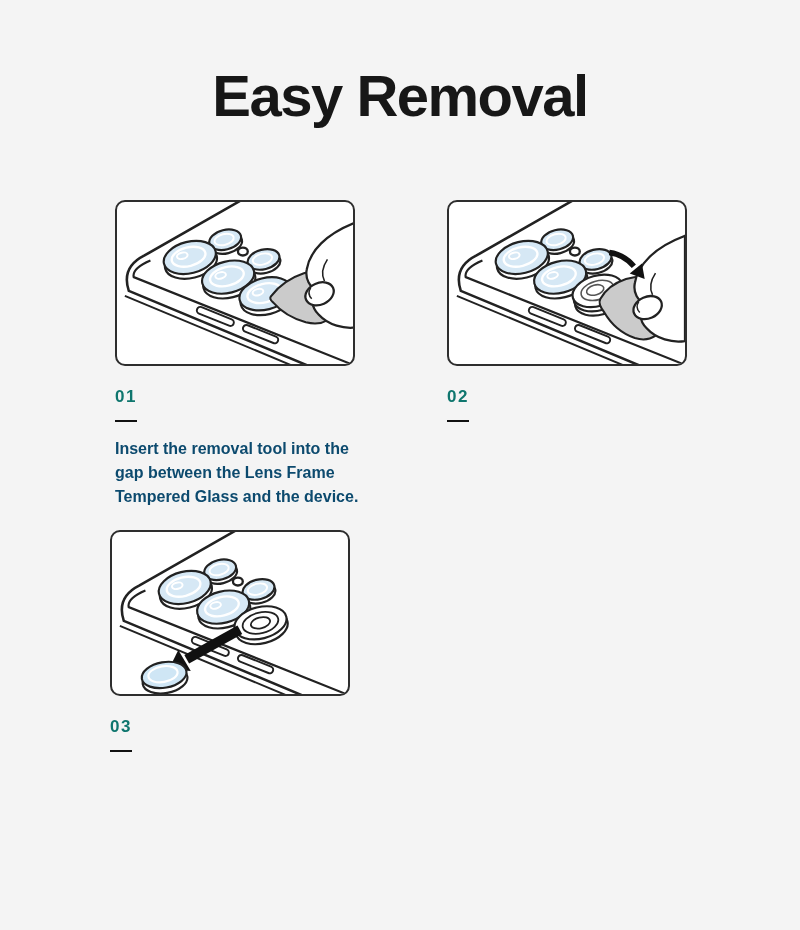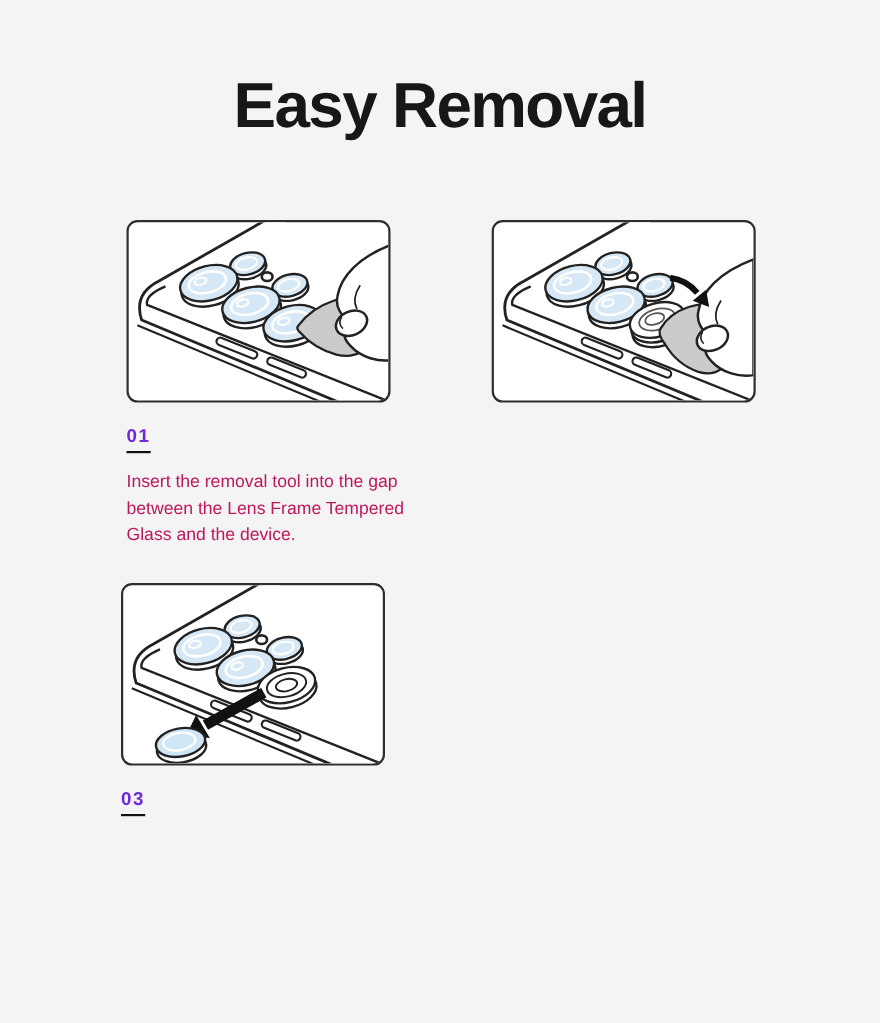--- a/index.html
+++ b/index.html
@@ -15,27 +15,27 @@
   #step1{left:115px;top:200px;}
   #step2{left:447px;top:200px;}
   #step3{left:110px;top:530px;}
   .panel{
     width:240px;height:166px;background:#ffffff;
     border:2.4px solid #2e2e2e;border-radius:10px;
     box-sizing:border-box;overflow:hidden;
   }
   .panel svg{display:block;width:100%;height:100%;}
   .step-num{
-    display:inline-block;margin-top:21px;padding-bottom:3px;
-    font-size:17px;font-weight:700;letter-spacing:1.5px;color:#6d28d9;
+    display:inline-block;margin-top:21px;padding-bottom:13px;
+    font-size:17px;font-weight:700;letter-spacing:1.5px;color:#0f766e;
     border-bottom:2.6px solid #111111;
   }
   .step-desc{
     margin:15px 0 0;width:258px;
-    font-size:16px;line-height:24px;color:#be185d;
+    font-size:16px;line-height:24px;color:#0c4a6e;font-weight:bold;
   }
   .defs-svg{position:absolute;width:0;height:0;}
 </style>
 </head>
 <body>
 
 <div class="canvas">
 
   <h1 class="page-title">Easy Removal</h1>
 
@@ -116,20 +116,21 @@
         <path d="M 154,100 Q 162,86 180,80 Q 206,72 218,88 Q 228,104 219,126 Q 209,146 189,140 Q 169,133 158,114 Q 151,105 154,100 Z" fill="#cbcbcb" stroke="#222222" stroke-width="2.1"></path>
         <g>
             <use href="#hand" transform="translate(-4,14)"></use>
           </g>
         <g>
           <path d="M 163,53 Q 178,55 188,67" fill="none" stroke="#111111" stroke-width="5.5"></path>
           <polygon points="199,80 183.8,74.3 196.2,64.1" fill="#111111"></polygon>
         </g>
       </svg>
     </div>
+    <div><span class="step-num">02</span></div>
   </section>
 
   <section class="step" id="step3">
     <div class="panel">
       <svg viewBox="0 0 240 168" preserveAspectRatio="xMidYMid slice">
         <g>
             <use href="#phone"></use>
           </g>
         <g transform="translate(151,94) rotate(-14)">
           <ellipse cy="5" rx="27" ry="16" fill="#ffffff" stroke="#222222" stroke-width="2.2"></ellipse>

